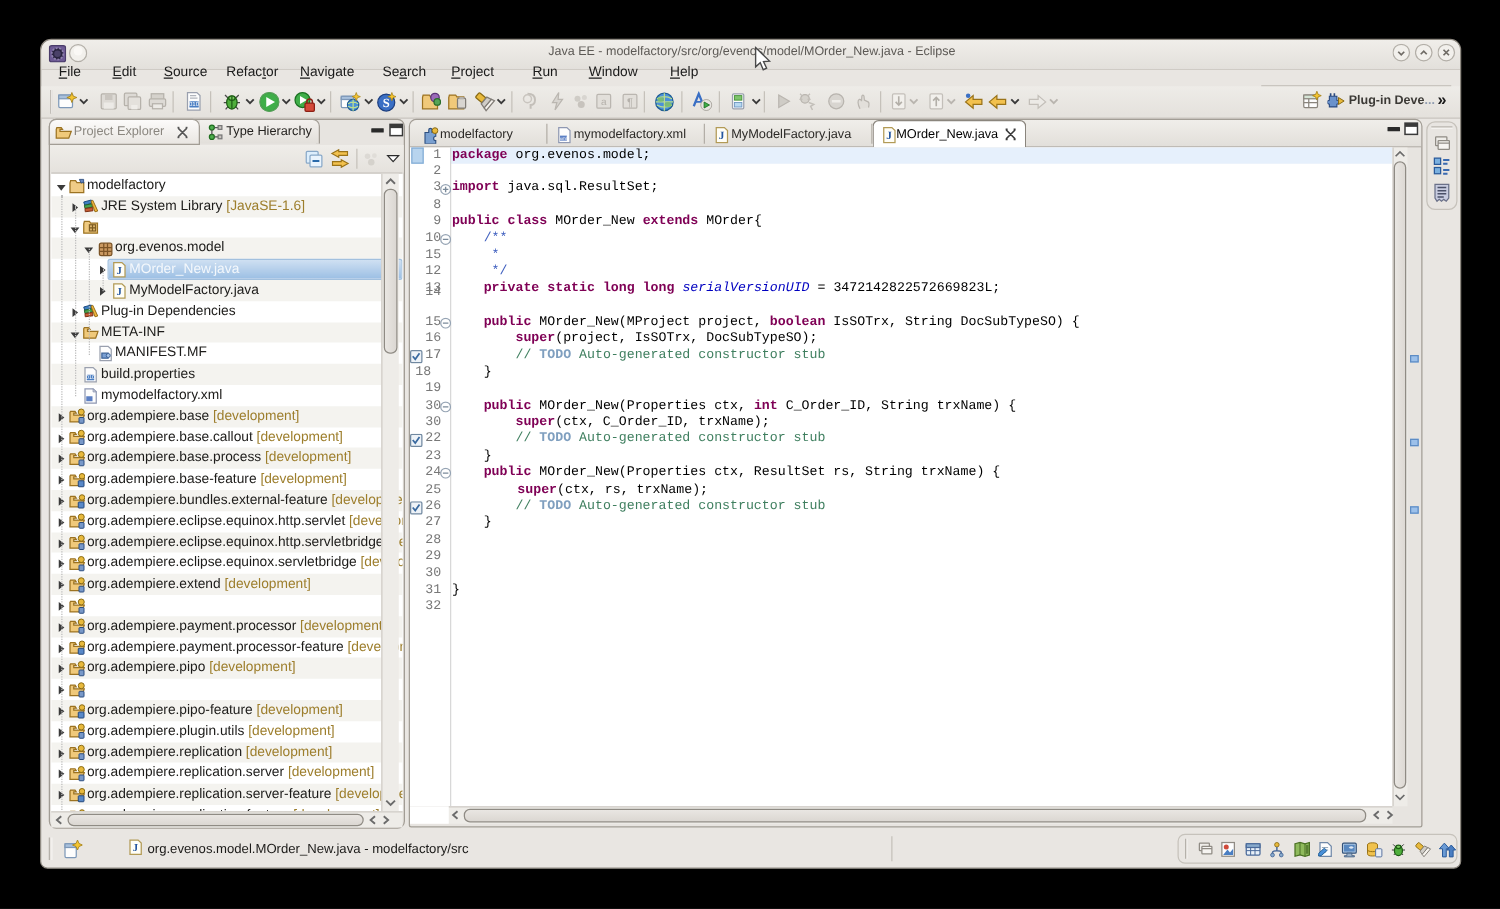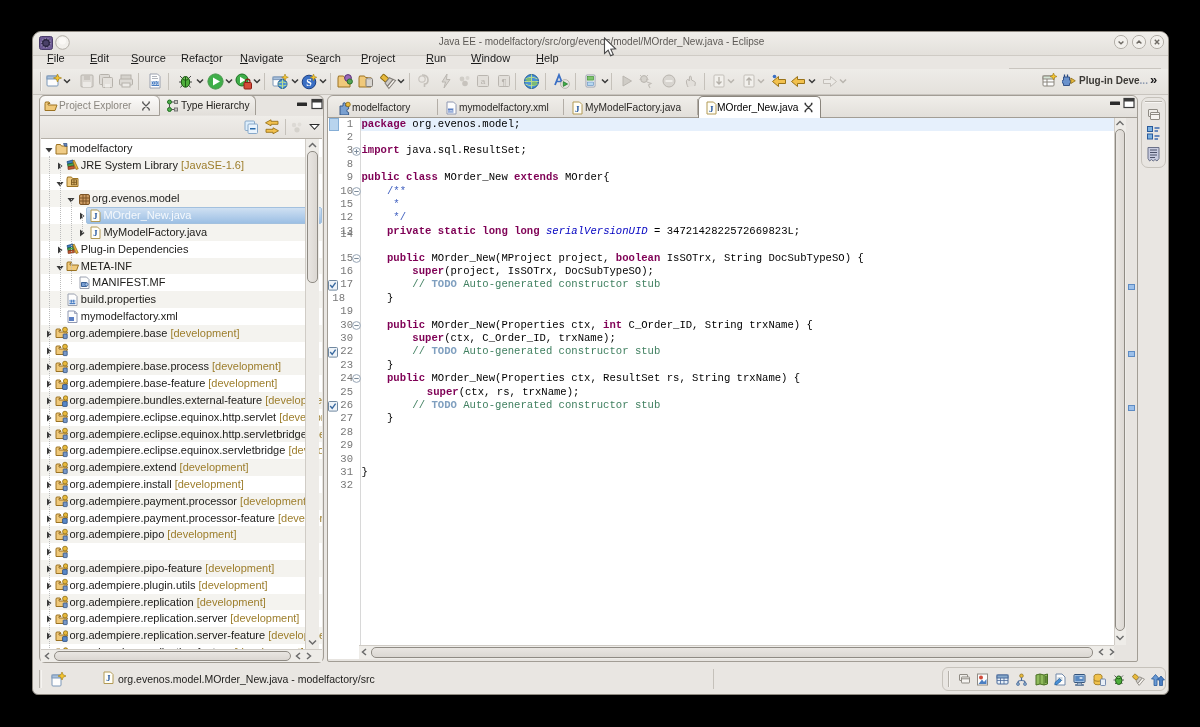--- a/index.html
+++ b/index.html
@@ -417,20 +417,21 @@
       </svg>
       <div class="trow" style="left:28.5px;top:185.8px;color:#1c1b19">org.adempiere.base <span class="dev">[development]</span></div>
       <svg style="position:absolute;left:3px;top:206.60000000000002px" width="9" height="9" viewBox="0 0 9 9">
         <path d="M3 1.5 L7.5 5 L3 8.5 Z" fill="#3a3a3a"></path>
       </svg>
       <svg style="position:absolute;left:14.0px;top:204.10000000000002px" width="13" height="14" viewBox="0 0 13 14">
         <path d="M1 4 L1 11.5 L10.5 11.5 L12.5 6 L4 6 L4 4.5 L6 4.5 L5 3 L1.5 3 Z" fill="#f0c97a" stroke="#9c7322" stroke-width="1"></path>
         <circle cx="10" cy="3.6" r="2.4" fill="#e8b93c" stroke="#8a6b14" stroke-width="0.8"></circle>
         <rect x="8.2" y="8" width="4" height="4.6" rx="0.6" fill="#7898c8" stroke="#2d4f80" stroke-width="0.8"></rect>
       </svg>
+      <div class="trow" style="left:28.5px;top:202.60000000000002px;color:#1c1b19">org.adempiere.base.callout <span class="dev">[development]</span></div>
       <div style="position:absolute;left:0;top:219.4px;width:281px;height:16.8px;background:#f4f3ef"></div>
       <svg style="position:absolute;left:3px;top:223.4px" width="9" height="9" viewBox="0 0 9 9">
         <path d="M3 1.5 L7.5 5 L3 8.5 Z" fill="#3a3a3a"></path>
       </svg>
       <svg style="position:absolute;left:14.0px;top:220.9px" width="13" height="14" viewBox="0 0 13 14">
         <path d="M1 4 L1 11.5 L10.5 11.5 L12.5 6 L4 6 L4 4.5 L6 4.5 L5 3 L1.5 3 Z" fill="#f0c97a" stroke="#9c7322" stroke-width="1"></path>
         <circle cx="10" cy="3.6" r="2.4" fill="#e8b93c" stroke="#8a6b14" stroke-width="0.8"></circle>
         <rect x="8.2" y="8" width="4" height="4.6" rx="0.6" fill="#7898c8" stroke="#2d4f80" stroke-width="0.8"></rect>
       </svg>
       <div class="trow" style="left:28.5px;top:219.4px;color:#1c1b19">org.adempiere.base.process <span class="dev">[development]</span></div>
@@ -492,21 +493,20 @@
       </svg>
       <div class="trow" style="left:28.5px;top:320.2px;color:#1c1b19">org.adempiere.extend <span class="dev">[development]</span></div>
       <svg style="position:absolute;left:3px;top:341.0px" width="9" height="9" viewBox="0 0 9 9">
         <path d="M3 1.5 L7.5 5 L3 8.5 Z" fill="#3a3a3a"></path>
       </svg>
       <svg style="position:absolute;left:14.0px;top:338.5px" width="13" height="14" viewBox="0 0 13 14">
         <path d="M1 4 L1 11.5 L10.5 11.5 L12.5 6 L4 6 L4 4.5 L6 4.5 L5 3 L1.5 3 Z" fill="#f0c97a" stroke="#9c7322" stroke-width="1"></path>
         <circle cx="10" cy="3.6" r="2.4" fill="#e8b93c" stroke="#8a6b14" stroke-width="0.8"></circle>
         <rect x="8.2" y="8" width="4" height="4.6" rx="0.6" fill="#7898c8" stroke="#2d4f80" stroke-width="0.8"></rect>
       </svg>
-      <div class="trow" style="left:28.5px;top:337.0px;color:#1c1b19">org.adempiere.install <span class="dev">[development]</span></div>
       <div style="position:absolute;left:0;top:353.8px;width:281px;height:16.8px;background:#f4f3ef"></div>
       <svg style="position:absolute;left:3px;top:357.8px" width="9" height="9" viewBox="0 0 9 9">
         <path d="M3 1.5 L7.5 5 L3 8.5 Z" fill="#3a3a3a"></path>
       </svg>
       <svg style="position:absolute;left:14.0px;top:355.3px" width="13" height="14" viewBox="0 0 13 14">
         <path d="M1 4 L1 11.5 L10.5 11.5 L12.5 6 L4 6 L4 4.5 L6 4.5 L5 3 L1.5 3 Z" fill="#f0c97a" stroke="#9c7322" stroke-width="1"></path>
         <circle cx="10" cy="3.6" r="2.4" fill="#e8b93c" stroke="#8a6b14" stroke-width="0.8"></circle>
         <rect x="8.2" y="8" width="4" height="4.6" rx="0.6" fill="#7898c8" stroke="#2d4f80" stroke-width="0.8"></rect>
       </svg>
       <div class="trow" style="left:28.5px;top:353.8px;color:#1c1b19">org.adempiere.payment.processor <span class="dev">[development]</span></div>
@@ -689,21 +689,21 @@
 <div class="cl mono" style="left:328.5px;top:286.6px">    <span class="kw">public</span> MOrder_New(Properties ctx, <span class="kw">int</span> C_Order_ID, String trxName) {</div>
 <div class="ln" style="left:306px;top:300.0px">30</div>
 <div class="cl mono" style="left:328.5px;top:300.0px">        <span class="kw">super</span>(ctx, C_Order_ID, trxName);</div>
 <div class="ln" style="left:306px;top:313.4px">22</div>
 <div class="cl mono" style="left:328.5px;top:313.4px">        <span class="cm">// <span class="todo">TODO</span> Auto-generated constructor stub</span></div>
 <div class="ln" style="left:306px;top:326.8px">23</div>
 <div class="cl mono" style="left:328.5px;top:326.8px">    }</div>
 <div class="ln" style="left:306px;top:340.2px">24</div>
 <div class="cl mono" style="left:328.5px;top:340.2px">    <span class="kw">public</span> MOrder_New(Properties ctx, ResultSet rs, String trxName) {</div>
 <div class="ln" style="left:306px;top:353.6px">25</div>
-<div class="cl mono" style="left:343px;top:353.6px">        <span class="kw">super</span>(ctx, rs, trxName);</div>
+<div class="cl mono" style="left:330px;top:353.6px">        <span class="kw">super</span>(ctx, rs, trxName);</div>
 <div class="ln" style="left:306px;top:367.0px">26</div>
 <div class="cl mono" style="left:328.5px;top:367.0px">        <span class="cm">// <span class="todo">TODO</span> Auto-generated constructor stub</span></div>
 <div class="ln" style="left:306px;top:380.4px">27</div>
 <div class="cl mono" style="left:328.5px;top:380.4px">    }</div>
 <div class="ln" style="left:306px;top:393.79999999999995px">28</div>
 <div class="ln" style="left:306px;top:407.20000000000005px">29</div>
 <div class="ln" style="left:306px;top:420.6px">30</div>
 <div class="ln" style="left:306px;top:434.0px">31</div>
 <div class="cl mono" style="left:328.5px;top:434.0px">}</div>
 <div class="ln" style="left:306px;top:447.4px">32</div>

